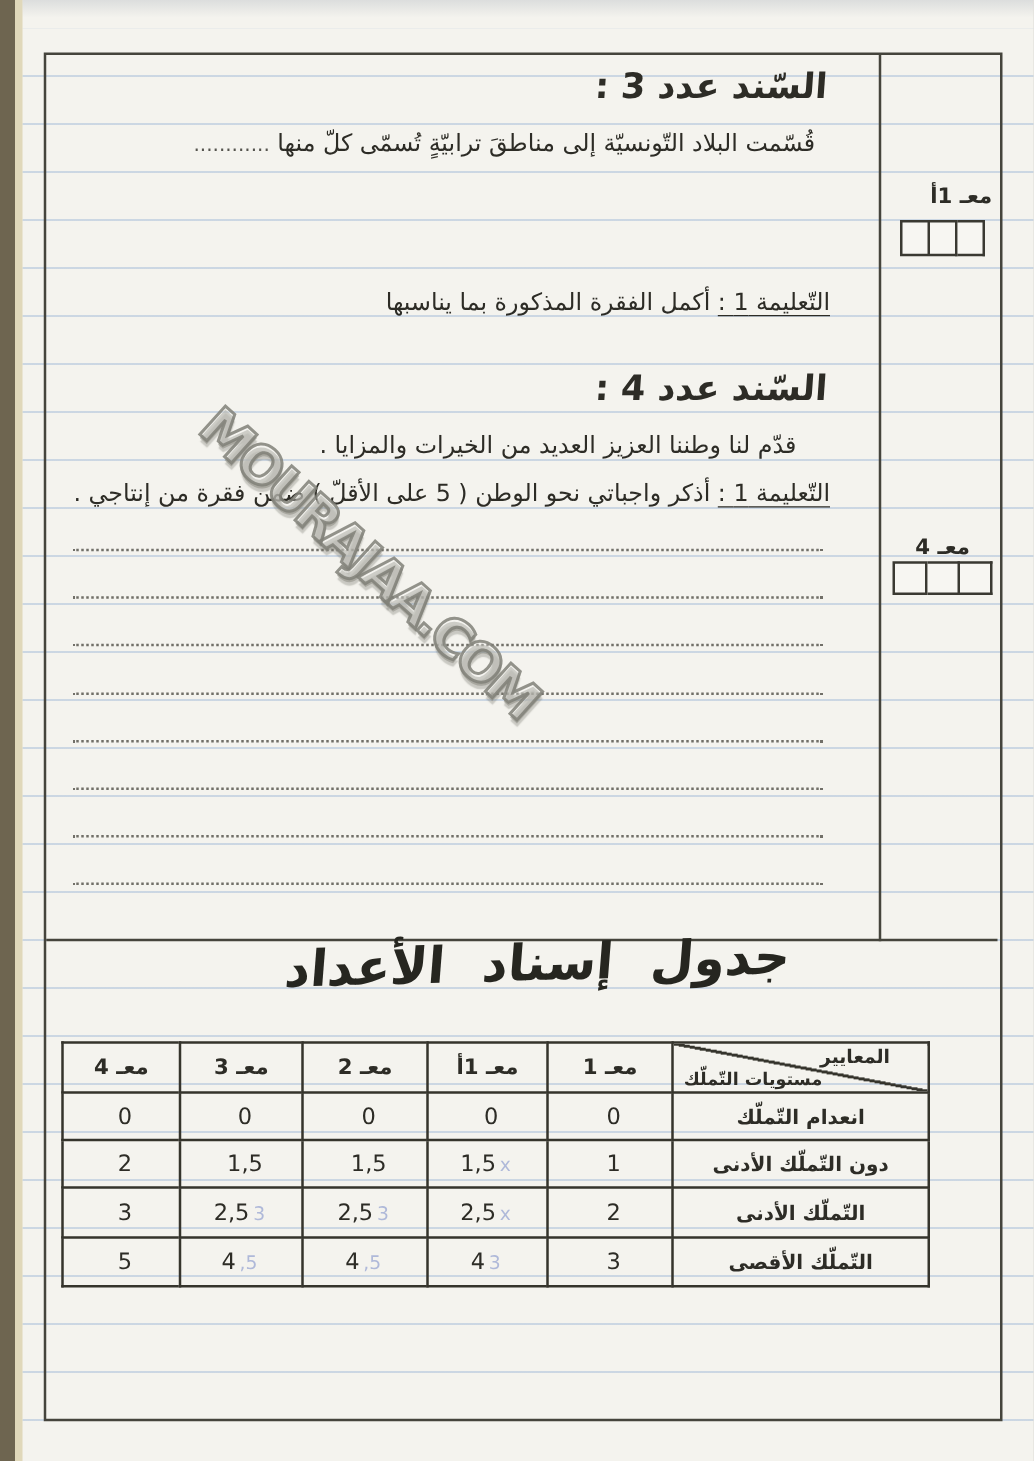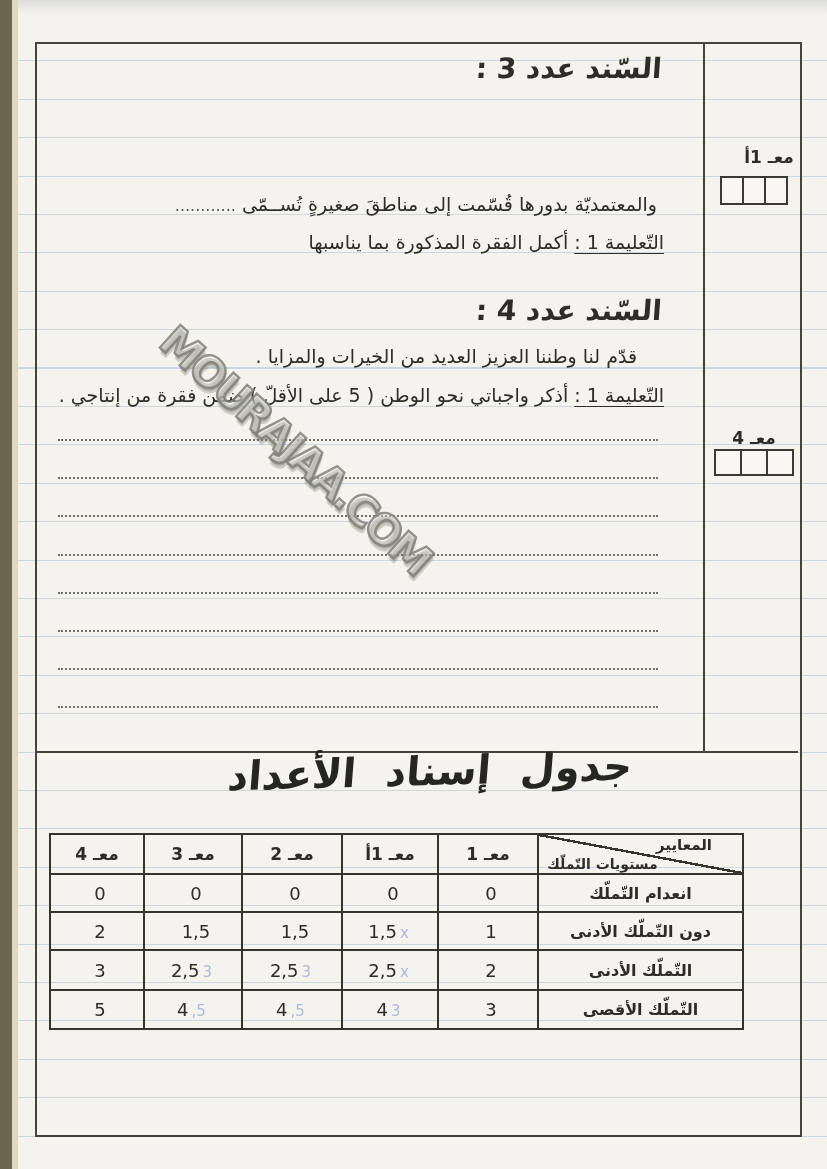--- a/index.html
+++ b/index.html
@@ -78,22 +78,22 @@
 <div class="page">
   <div class="ruling"></div>
   <div class="edge-band"></div>
   <div class="edge-strip"></div>
   <div class="top-smudge"></div>
   <div class="outer-box"></div>
   <div class="margin-vline"></div>
   <div class="section-divider"></div>
 
   <div class="txt heading" style="top:52px;right:165px" lang="ar">السّند عدد 3 :</div>
-  <div class="txt line" style="top:193px;right:170px" lang="ar">
-    <span>والمعتمديّة بدورها قُسّمت إلى مناطقَ صغيرةٍ تُســمّى</span>
+  <div class="txt line" style="top:104px;right:175px" lang="ar">
+    <span>قُسّمت البلاد التّونسيّة إلى مناطقَ ترابيّةٍ تُسمّى كلّ منها</span>
     <span class="dots">............</span>
   </div>
   <div class="txt line" style="top:231px;right:163px" lang="ar">
     <span class="inst-label">التّعليمة 1 :</span>
     <span>أكمل الفقرة المذكورة بما يناسبها</span>
   </div>
 
   <div class="txt heading" style="top:294px;right:165px" lang="ar">السّند عدد 4 :</div>
   <div class="txt line" style="top:345px;right:190px" lang="ar">
     <span>قدّم لنا وطننا العزيز العديد من الخيرات والمزايا .</span>

